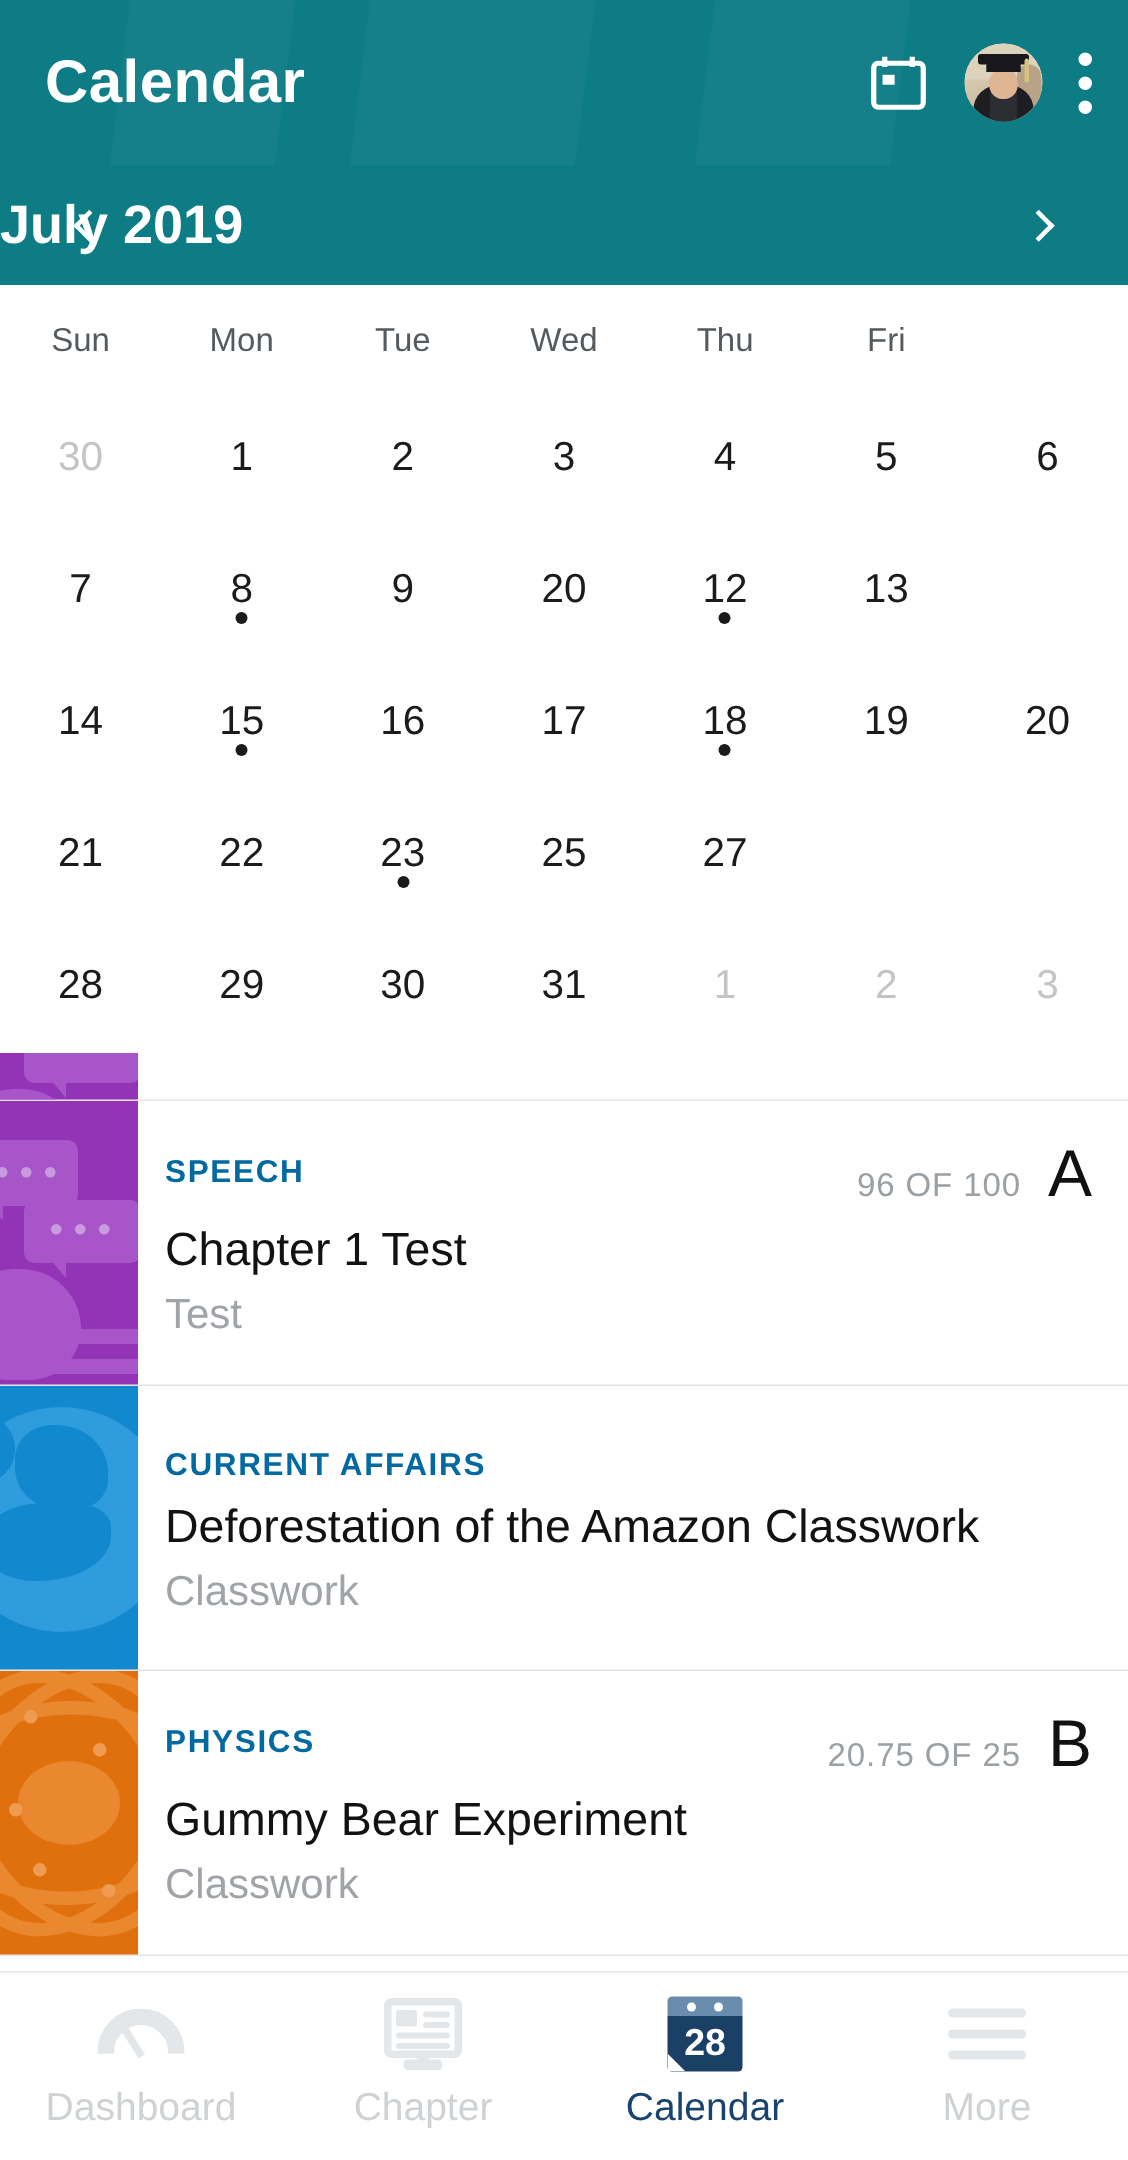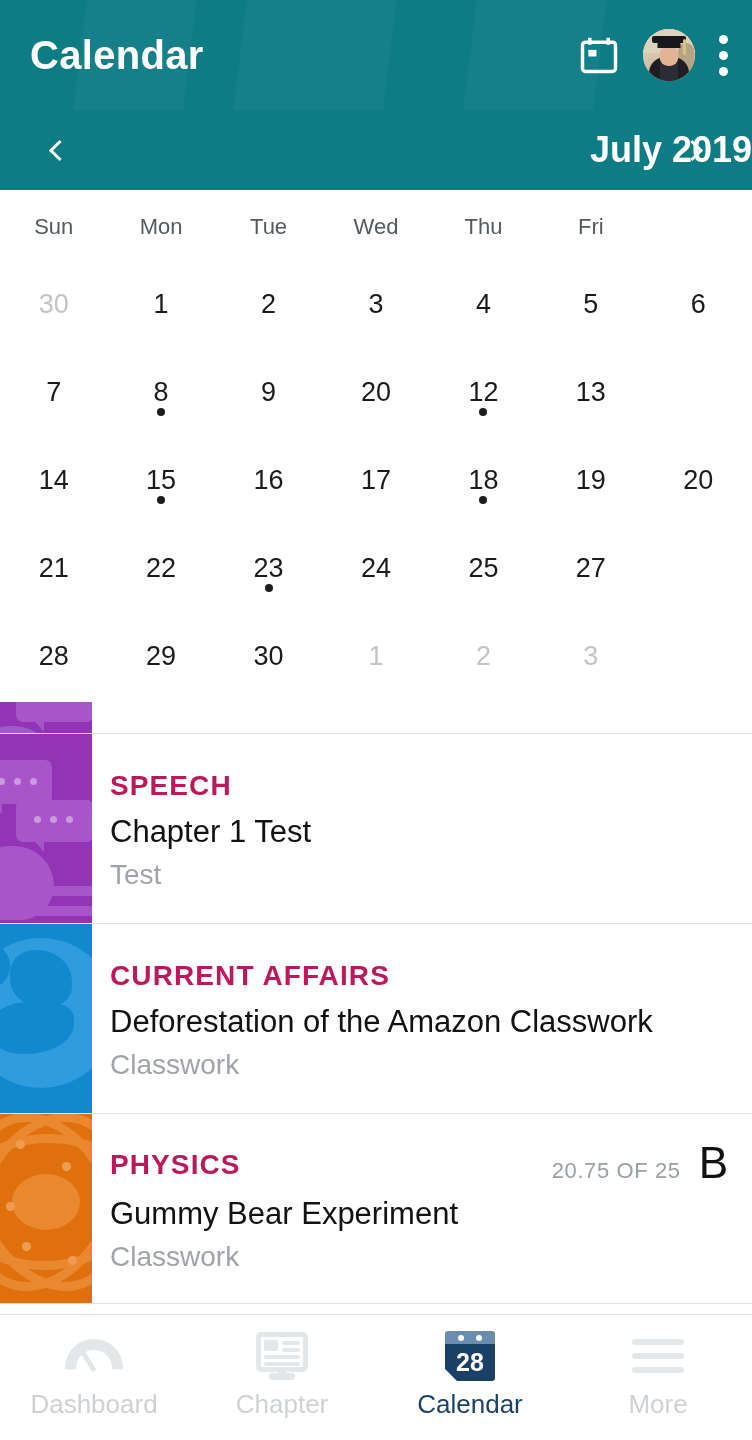--- a/index.html
+++ b/index.html
@@ -71,21 +71,21 @@
     justify-content:space-between;
     padding:0 34px;
     position:relative;
   }
   .month-title {
     color:#ffffff;
     font-size:36px;
     font-weight:bold;
     position:absolute;
     left:0; right:0;
-    text-align:right;
+    text-align:left;
     pointer-events:none;
   }
   .navarrow {
     width:46px; height:46px;
     display:flex; align-items:center; justify-content:center;
     position:relative; z-index:2;
   }
   .navarrow i {
     display:block;
     width:15px; height:15px;
@@ -222,24 +222,24 @@
     justify-content:center;
   }
   .rowtop {
     display:flex;
     align-items:flex-start;
     justify-content:space-between;
     gap:14px;
     margin-bottom:12px;
   }
   .course {
-    font-size:28px;
+    font-size:21px;
     font-weight:bold;
     letter-spacing:1.1px;
-    color:#be185d;
+    color:#0369a1;
     text-transform:uppercase;
     line-height:1.1;
     padding-top:6px;
   }
   .scoregrade { display:flex; align-items:baseline; gap:18px; }
   .score { font-size:22px; color:#9aa0a4; letter-spacing:0.6px; white-space:nowrap; }
   .grade { font-size:44px; color:#111111; line-height:0.85; }
   .title {
     font-size:31px;
     color:#121212;
@@ -488,25 +488,20 @@
           </div>
         </div>
         <div class="daycell">
           <div class="daynum">
             <span>23</span>
             <span class="dot"></span>
           </div>
         </div>
         <div class="daycell">
           <div class="daynum">
-            <span>24</span>
-          </div>
-        </div>
-        <div class="daycell">
-          <div class="daynum">
             <span>25</span>
           </div>
         </div>
         <div class="daycell">
           <div class="daynum">
             <span>27</span>
           </div>
         </div>
       </div>
       <div class="weekrow">
@@ -516,20 +511,25 @@
           </div>
         </div>
         <div class="daycell">
           <div class="daynum">
             <span>29</span>
           </div>
         </div>
         <div class="daycell">
           <div class="daynum">
             <span>30</span>
+          </div>
+        </div>
+        <div class="daycell">
+          <div class="daynum">
+            <span>31</span>
           </div>
         </div>
         <div class="daycell">
           <div class="daynum muted">
             <span>1</span>
           </div>
         </div>
         <div class="daycell">
           <div class="daynum muted">
             <span>2</span>
@@ -562,20 +562,24 @@
           <span class="d" style="left:34px;top:82px;"></span>
           <span class="d" style="left:50px;top:82px;"></span>
           <span class="d" style="left:66px;top:82px;"></span>
           <span class="apple"></span>
           <span class="book"></span>
           <span class="book2"></span>
         </div>
         <div class="rowbody">
           <div class="rowtop">
             <div class="course">SPEECH</div>
+            <div class="scoregrade">
+              <div class="score">96 OF 100</div>
+              <div class="grade">A</div>
+            </div>
           </div>
           <div class="title">Chapter 1 Test</div>
           <div class="subtitle">Test</div>
         </div>
       </div>
       <div class="row">
         <div class="thumb blue">
           <span class="g"></span>
           <span class="c1"></span>
           <span class="c2"></span>

